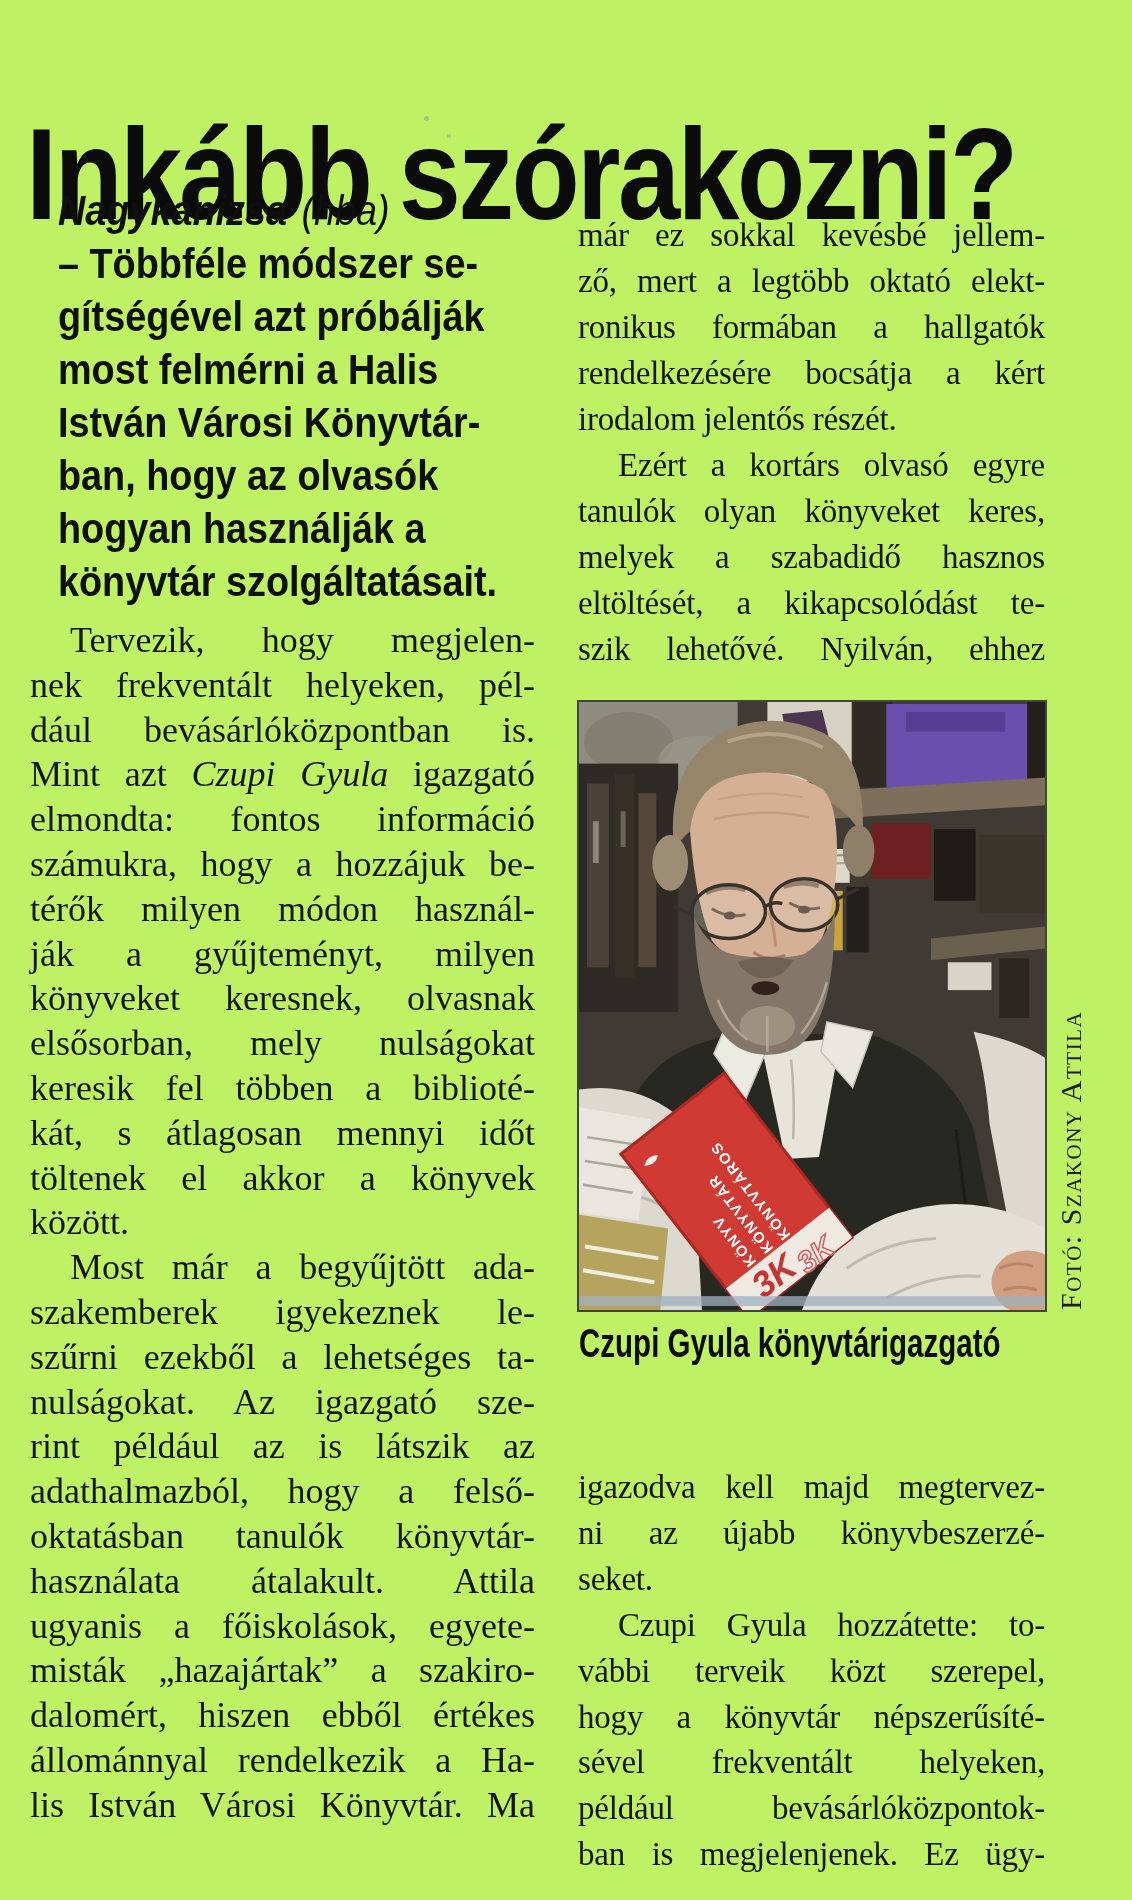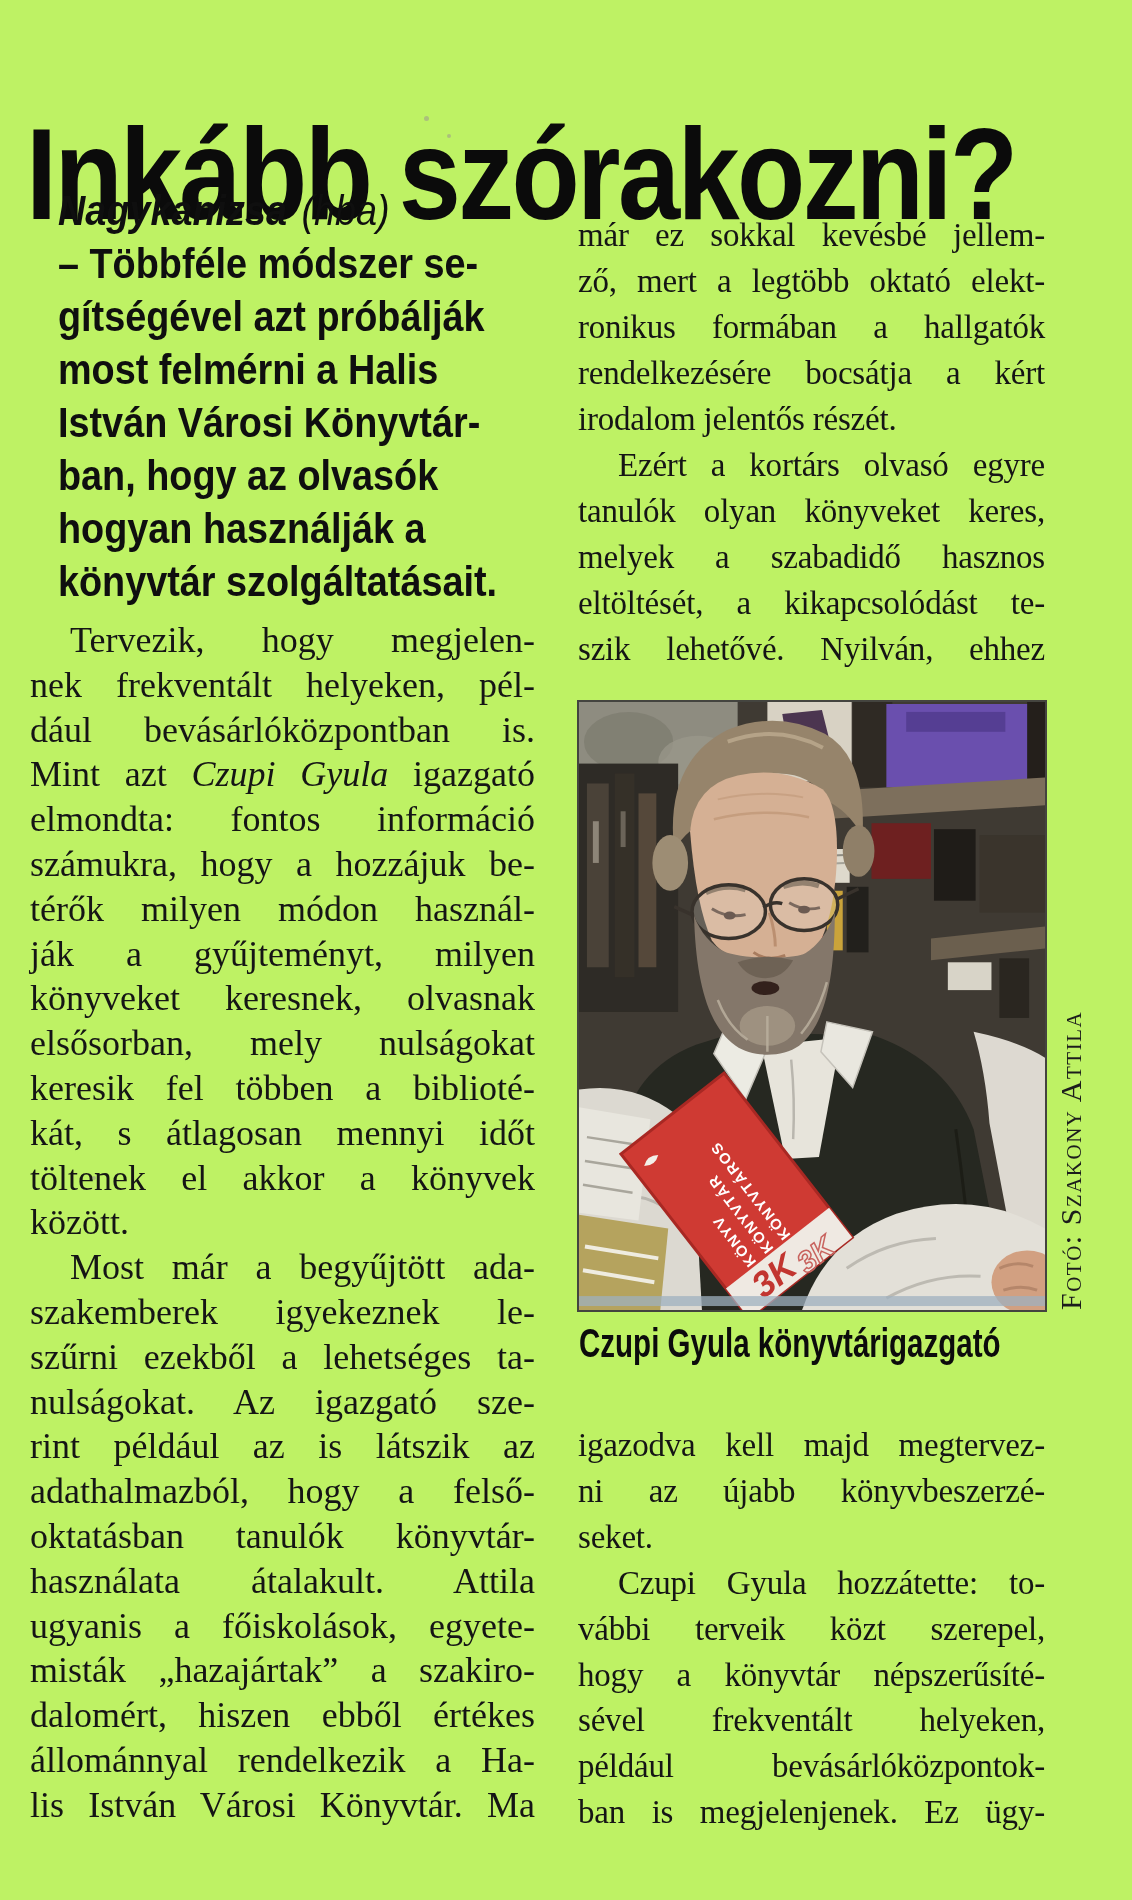--- a/index.html
+++ b/index.html
@@ -28,21 +28,21 @@
     transform:scaleX(0.9);transform-origin:left top;
   }
   .dateline{white-space:nowrap;}
   .dateline-name{font-style:italic;font-weight:800;}
   .dateline-agency{font-style:italic;font-weight:400;margin-left:16px;}
   .lead-line{white-space:nowrap;}
   
   .serif-col{position:absolute;}
   .col-left{left:30px;top:618px;width:505px;font-size:36px;line-height:44.8px;font-family:Liberation Serif, serif;}
   .col-right-top{left:578px;top:212px;width:467px;font-size:33px;line-height:46px;letter-spacing:-0.2px;}
-  .col-right-bottom{left:578px;top:1423px;width:467px;font-size:33px;line-height:45.9px;letter-spacing:-0.2px;}
+  .col-right-bottom{left:578px;top:1465px;width:467px;font-size:33px;line-height:45.9px;letter-spacing:-0.2px;}
   .tline{text-align:justify;text-align-last:justify;}
   .tline.endline{text-align-last:left;}
   .tline.indent{text-indent:40px;}
   .it{font-style:italic;}
   
   .photo{
     position:absolute;left:577px;top:700px;width:470px;height:612px;
     border:2px solid #44443f;box-sizing:border-box;background:#3f3a33;
   }
   .photo svg{display:block;width:100%;height:100%;}

